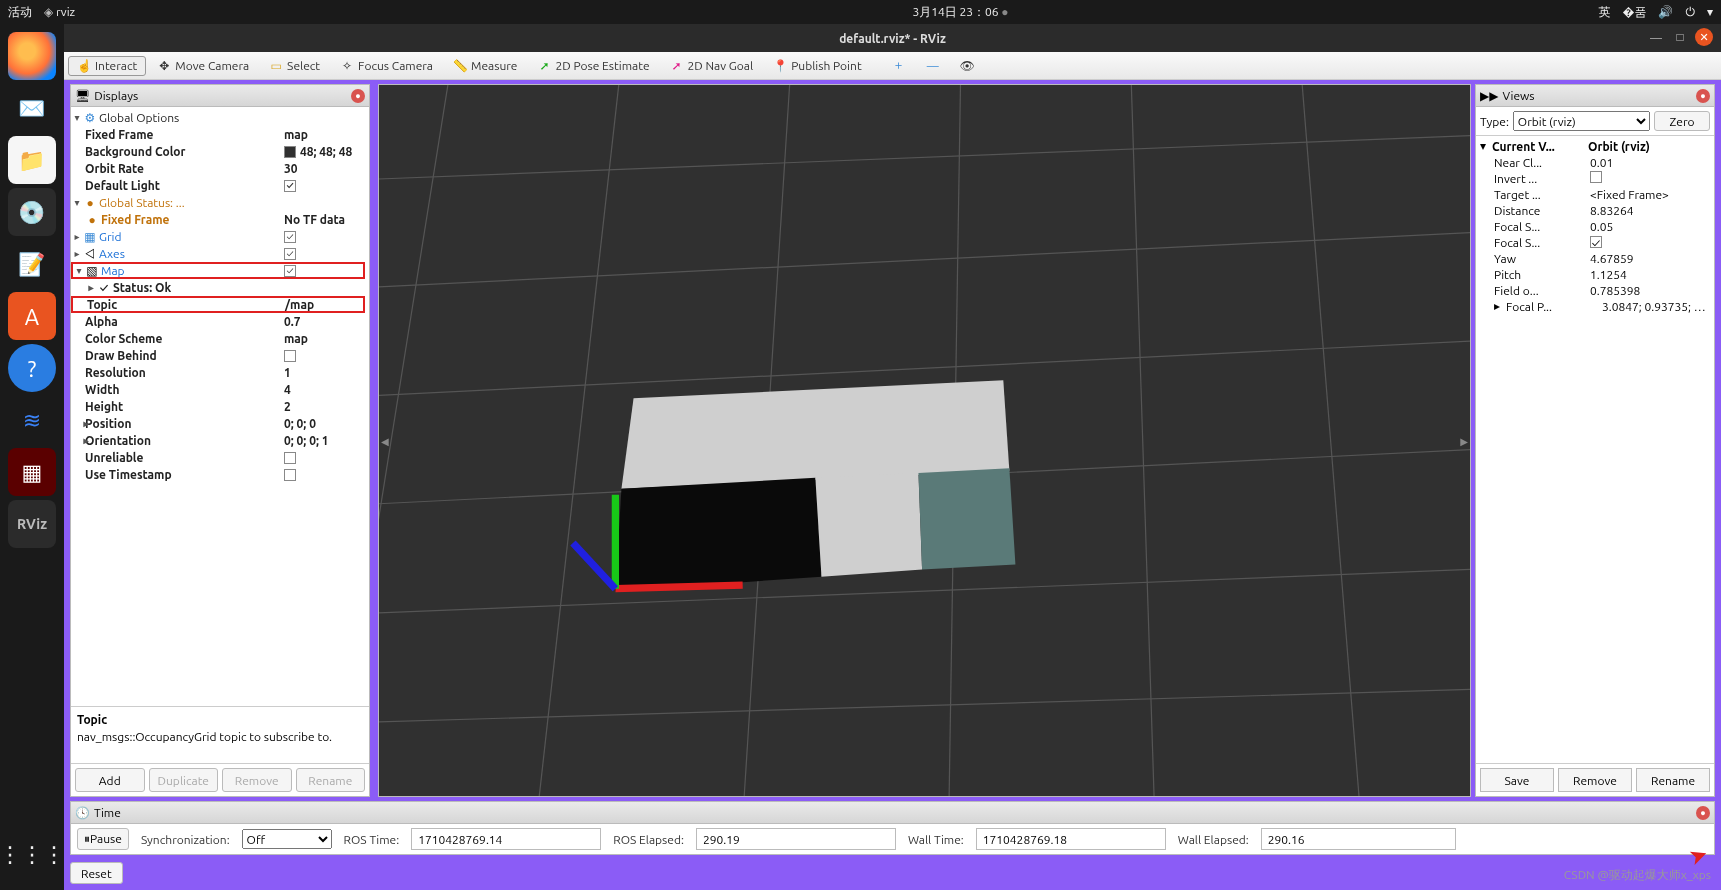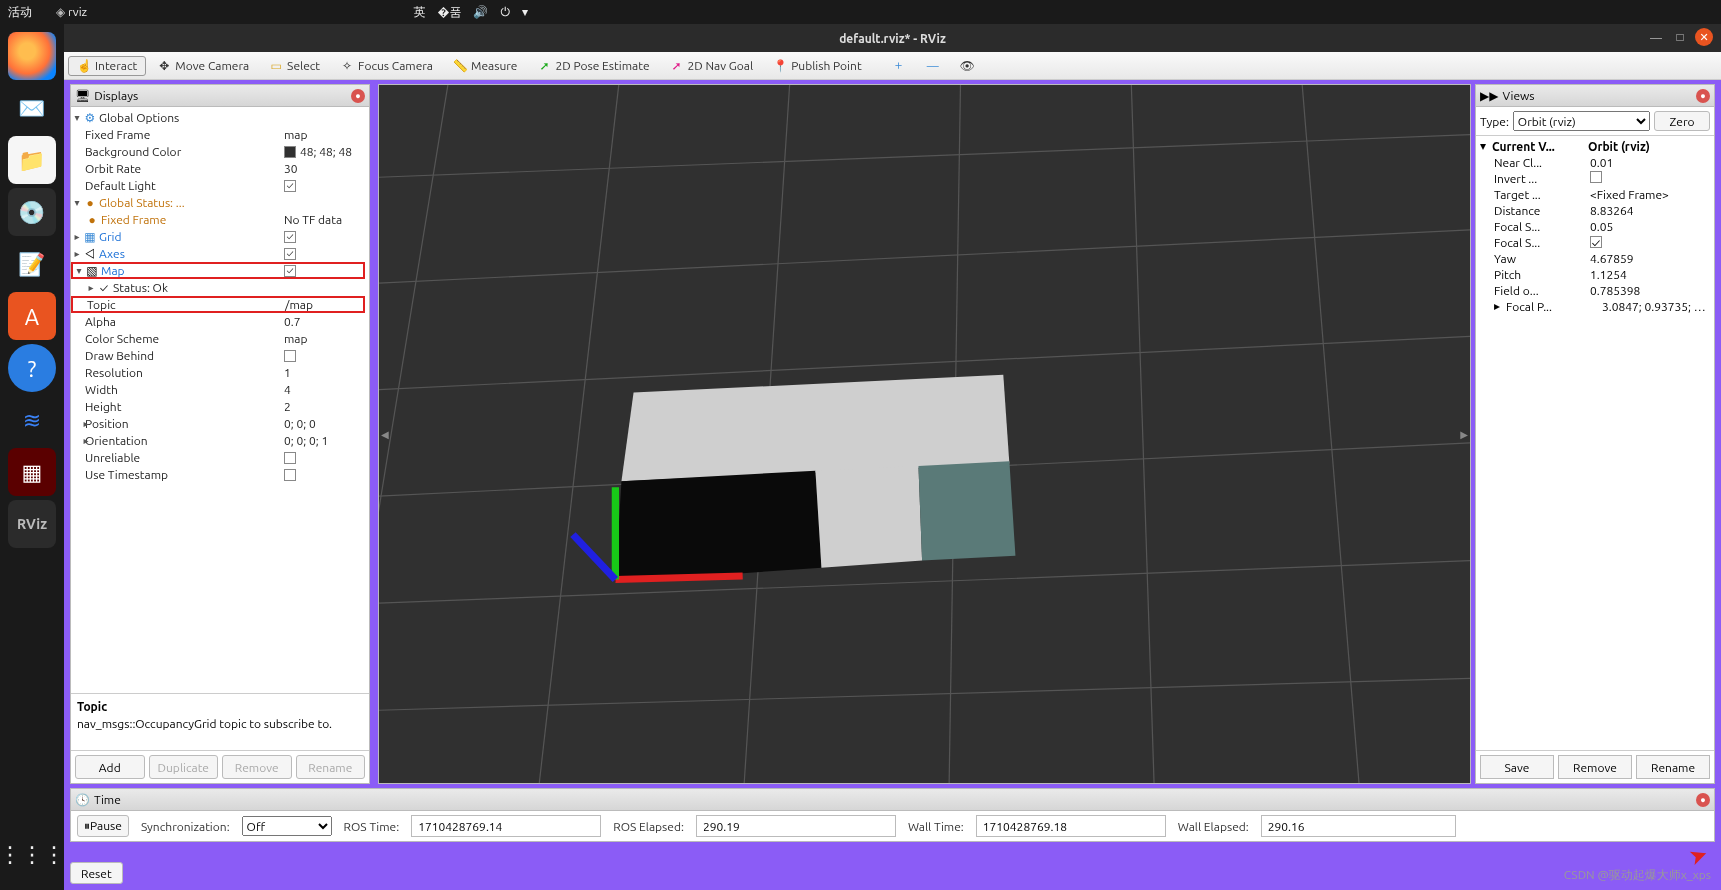--- a/index.html
+++ b/index.html
@@ -1,20 +1,20 @@
 <!DOCTYPE html>
 <html><head>
 <meta charset="utf-8">
 <style>
 * { margin: 0; padding: 0; box-sizing: border-box; font-family: "Ubuntu", "Segoe UI", sans-serif; font-size: 12px; }
 html, body { width: 1721px; height: 890px; overflow: hidden; background: #000; }
 
 
 .top-system-bar { height: 24px; background: #1a1a1a; color: #eee; display: flex; align-items: center; padding: 0 8px; }
-.top-system-bar .left { width: 360px; display:flex; align-items:center; gap:24px; }
+.top-system-bar .left { width: 360px; display:flex; align-items:center; gap:12px; }
 .top-system-bar .center { flex:1; text-align:center; }
 .top-system-bar .right { width: 160px; display:flex; justify-content:flex-end; gap:12px; align-items:center; }
 
 
 .titlebar { height: 28px; background: #2b2b2b; color: #ddd; display:flex; align-items:center; justify-content:center; position:relative; }
 .titlebar .close-btn { position:absolute; right:8px; top:4px; width:18px; height:18px; border-radius:50%; background:#e95420; color:#fff; display:flex; align-items:center; justify-content:center; font-size:11px; }
 .titlebar .max-btn { position:absolute; right:32px; top:4px; width:18px; height:18px; color:#bbb; display:flex; align-items:center; justify-content:center; }
 .titlebar .min-btn { position:absolute; right:56px; top:4px; width:18px; height:18px; color:#bbb; display:flex; align-items:center; justify-content:center; }
 
 
@@ -50,21 +50,21 @@
 .panel { display:flex; flex-direction:column; border:1px solid #bbb; background:#fff; }
 .panel .phead { height:22px; background: linear-gradient(#eaeaea,#d6d6d6); border-bottom:1px solid #bbb; display:flex; align-items:center; padding:0 4px; gap:4px; }
 .panel .phead .pclose { margin-left:auto; width:14px; height:14px; border-radius:50%; background:#d9534f; display:flex; align-items:center; justify-content:center; color:#fff; font-size:9px; }
 
 .displays { width:300px; margin:4px 0 4px 6px; }
 .displays .tree { flex:1; overflow:auto; padding:2px 4px 2px 0; }
 .displays .trow { display:flex; align-items:center; height:17px; white-space:nowrap; }
 .displays .trow .arrow { width:12px; text-align:center; color:#555; font-size:10px; }
 .displays .trow .label { color:#222; }
 .displays .trow .val { margin-left:auto; color:#222; padding-right:6px; display:flex; align-items:center; gap:4px; }
-.displays .trow.ind1 { padding-left:14px; }
+.displays .trow.ind1 { padding-left:14px;font-weight:bold; }
 .displays .trow .icon { width:14px; display:inline-block; text-align:center; margin-right:2px; }
 .displays .trow .link { color:#c0720b; }
 .displays .trow .bluelink { color:#1a6fd6; }
 .displays .cb { width:12px; height:12px; border:1px solid #888; background:#fff; display:inline-flex; align-items:center; justify-content:center; font-size:10px; }
 .displays .cb.checked::after { content:"✓"; color:#333; font-size:10px; }
 
 .displays .mapbox { border:2px solid #e02020; }
 .displays .topicbox { border:2px solid #e02020; }
 
 .displays .desc { border-top:1px solid #ccc; padding:6px 6px 20px; }
@@ -92,36 +92,37 @@
 .views .vbtns button { flex:1; height:24px; border:1px solid #bbb; background:#f5f5f5; border-radius:0; }
 
 
 .timepanel { margin:0 6px 4px 6px; }
 .timepanel .timebody { display:flex; align-items:center; gap:12px; padding:4px 6px; }
 .timepanel .timebody button { height:22px; padding:0 6px; border:1px solid #bbb; background:#f5f5f5; border-radius:3px; }
 .timepanel .timebody select { height:20px; width:90px; }
 .timepanel .timebody input.ro { height:22px; background:#fff; border:1px solid #bbb; padding:0 6px; }
 .timepanel .timebody .lbl { color:#333; }
 
-.resetbar { margin:16px 6px 6px 6px; display:flex; }
+.resetbar { margin:3px 6px 6px 6px; display:flex; }
 .resetbar button { height:22px; padding:0 10px; border:1px solid #bbb; background:#f5f5f5; border-radius:3px; }
 
 .watermark { position:absolute; right:10px; bottom:6px; color:#999; font-size:12px; pointer-events:none; }
 .cursor { position:absolute; right:14px; bottom:22px; font-size:22px; color:#e02020; transform:rotate(-20deg); pointer-events:none; }
 
 .swatch { width:12px; height:12px; background:#303030; border:1px solid #888; display:inline-block; }
 </style>
 </head>
 <body>
 
 <div class="top-system-bar">
   <div class="left">
     <span>活动</span>
     <span><span style="color:#bbb">◈ </span><span>rviz</span></span>
   </div>
+  <div class="center"><span>3月14日  23：06</span> <span style="color:#888">●</span></div>
   <div class="right">
     <span>英</span>
     <span>�품</span>
     <span>🔊</span>
     <span>⏻</span>
     <span>▾</span>
   </div>
 </div>
 
 <div class="launcher">

